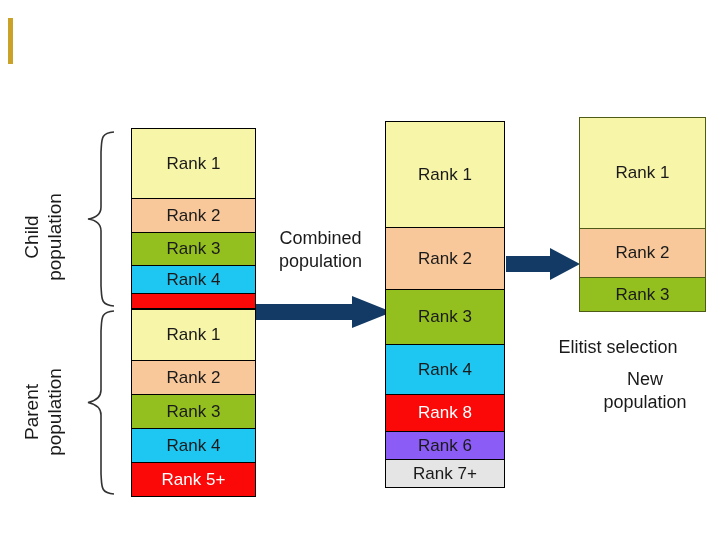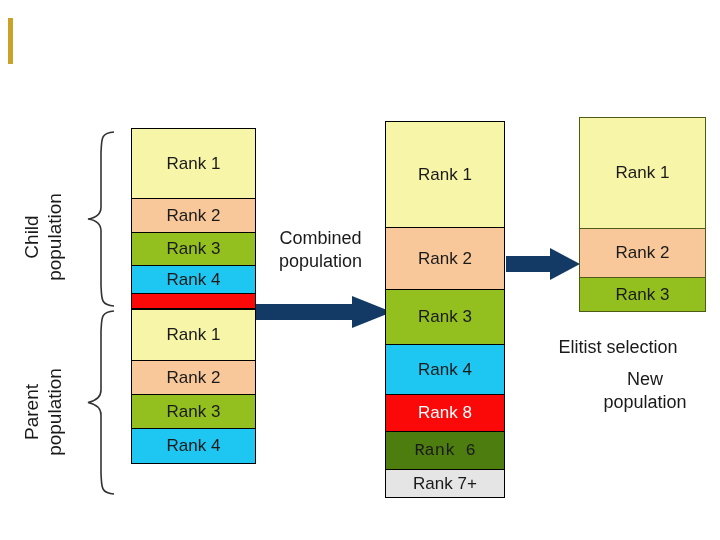--- a/index.html
+++ b/index.html
@@ -133,40 +133,41 @@
     <div class="seg" style="height:33px; background:#93c01f;">Rank 3</div>
     <div class="seg" style="height:28px; background:#1ec6f2;">Rank 4</div>
     <div class="seg blank" style="height:14px; background:#fb0909;"></div>
   </div>
 
   <div class="col" id="col-parent" style="left:131px; top:309px; width:125px;">
     <div class="seg" style="height:51px; background:#f7f5a8;">Rank 1</div>
     <div class="seg" style="height:34px; background:#f8c89b;">Rank 2</div>
     <div class="seg" style="height:34px; background:#93c01f;">Rank 3</div>
     <div class="seg" style="height:34px; background:#1ec6f2;">Rank 4</div>
+    <div class="seg on-dark" style="height:33px; background:#fb0909;">Rank 5+</div>
   </div>
 
   <div class="caption" style="left:258px; top:227px; width:125px;">
     <div>Combined</div>
     <div>population</div>
   </div>
 
   <div class="arrow" style="left:256px; top:296px;">
     <svg width="136" height="32" viewBox="0 0 136 32">
       <path d="M0 8 L96 8 L96 0 L136 16 L96 32 L96 24 L0 24 Z" fill="#123a64"></path>
     </svg>
   </div>
 
   <div class="col" id="col-combined" style="left:385px; top:121px; width:120px;">
     <div class="seg" style="height:106px; background:#f7f5a8;">Rank 1</div>
     <div class="seg" style="height:62px; background:#f8c89b;">Rank 2</div>
     <div class="seg" style="height:55px; background:#93c01f;">Rank 3</div>
     <div class="seg" style="height:50px; background:#1ec6f2;">Rank 4</div>
     <div class="seg on-dark" style="height:37px; background:#fb0909;">Rank 8</div>
-    <div class="seg" style="height:38px; background:#4d7c0f;font-family:Liberation Mono, monospace;">Rank 6</div>
+    <div class="seg" style="height:28px; background:#8b5cf6;">Rank 6</div>
     <div class="seg" style="height:27px; background:#e5e5e5;">Rank 7+</div>
   </div>
 
   <div class="arrow" style="left:506px; top:248px;">
     <svg width="74" height="32" viewBox="0 0 74 32">
       <path d="M0 8 L44 8 L44 0 L74 16 L44 32 L44 24 L0 24 Z" fill="#123a64"></path>
     </svg>
   </div>
 
   <div class="col" id="col-new" style="left:579px; top:117px; width:127px;">

